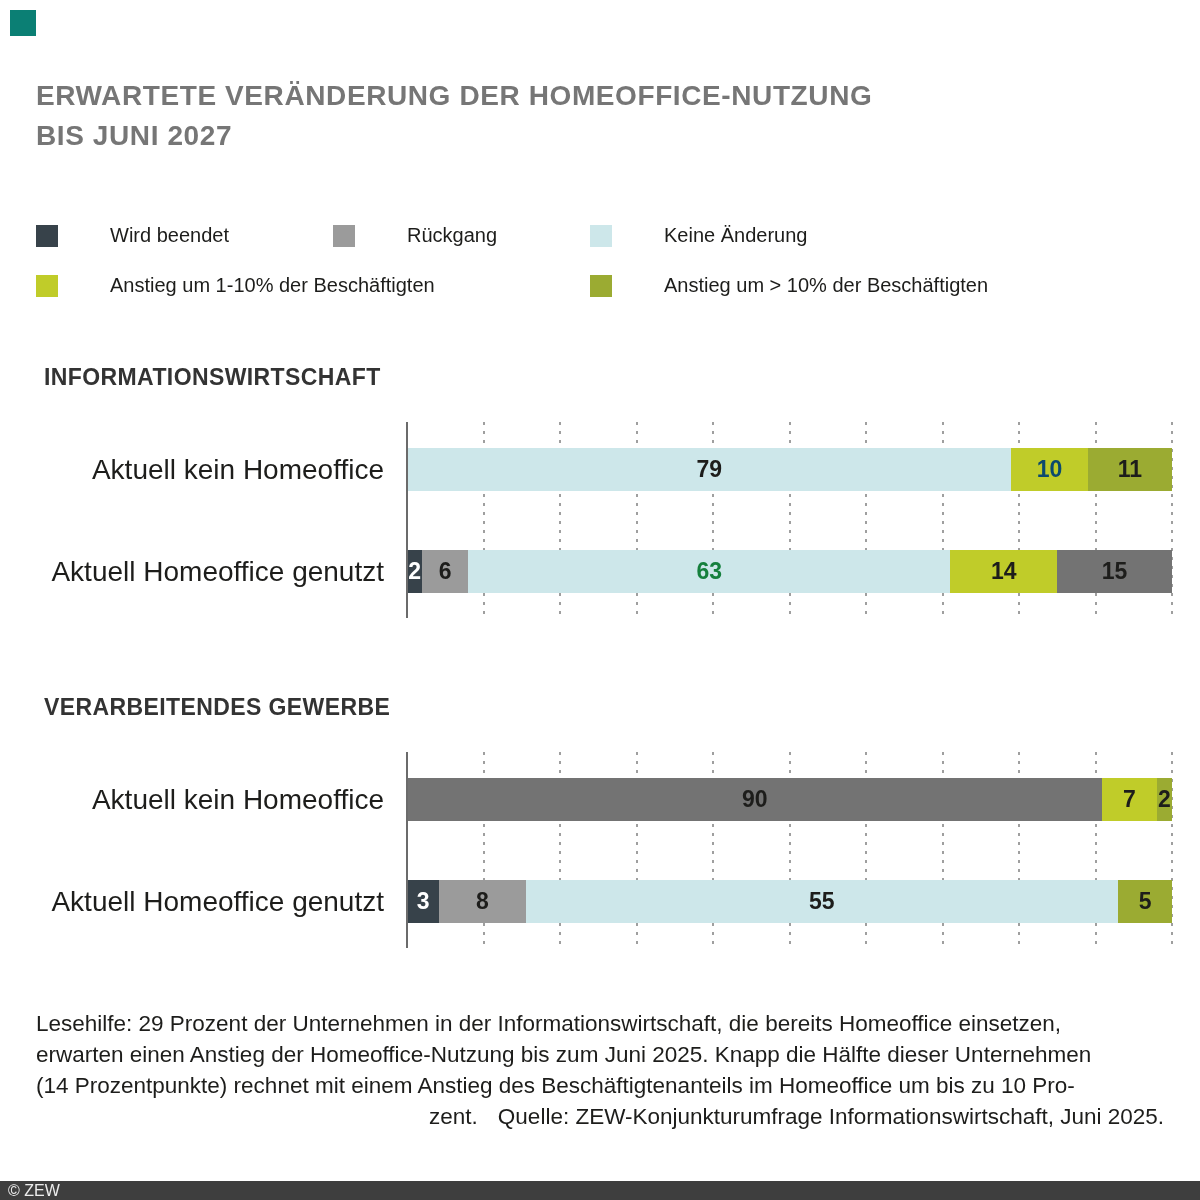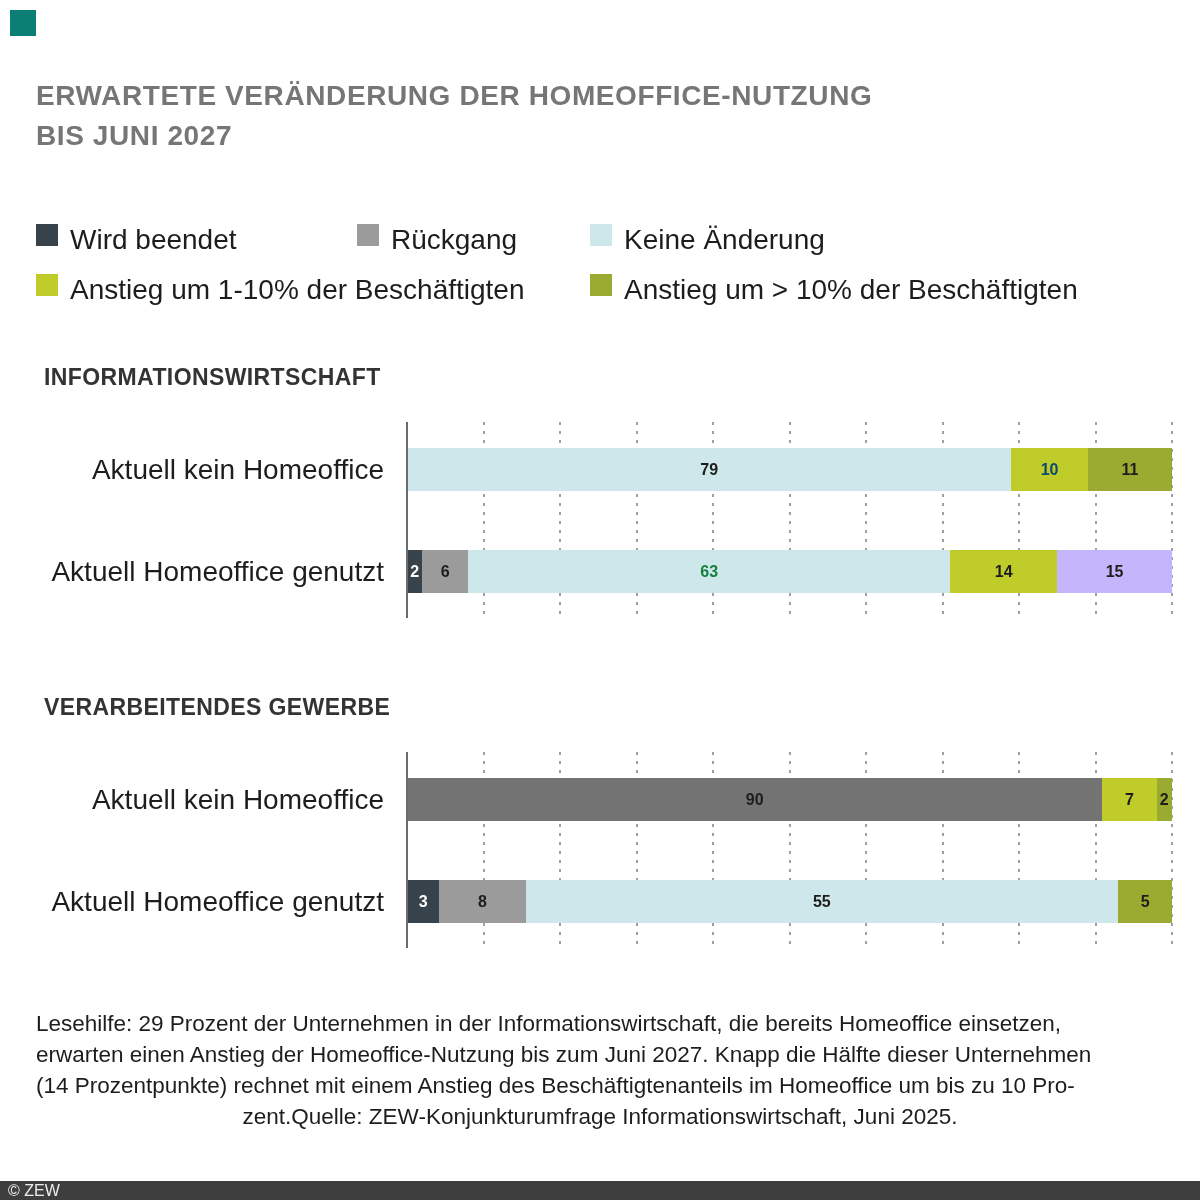--- a/index.html
+++ b/index.html
@@ -6,43 +6,43 @@
   body{
     width:1200px;height:1200px;position:relative;background:#ffffff;
     font-family:"Liberation Sans", sans-serif;color:#1d1d1b;overflow:hidden;
   }
   
   .brand-mark{position:absolute;left:10px;top:10px;width:26px;height:26px;}
   
   .title{position:absolute;left:36px;top:76px;font-size:28px;font-weight:700;
          color:#767676;letter-spacing:0.6px;line-height:40px;}
   
-  .legend-item{position:absolute;font-size:28px;white-space:nowrap;display:flex;}
-  .li0{left:36px;top:224px;} .li1{left:333px;top:224px;margin-left:24px;} .li2{left:590px;top:224px;}
+  .legend-item{position:absolute;font-size:20px;white-space:nowrap;display:flex;align-items:center;gap:40px;}
+  .li0{left:36px;top:224px;} .li1{left:333px;top:224px;} .li2{left:590px;top:224px;}
   .li3{left:36px;top:274px;} .li4{left:590px;top:274px;}
   .swatch{display:inline-block;width:22px;height:22px;margin-right:12px;flex:none;}
   
   .chart{position:absolute;left:44px;width:1128px;height:260px;}
   .chart.c0{top:362px;} .chart.c1{top:692px;}
   .chart h2{margin:0;font-size:23px;font-weight:700;color:#333333;letter-spacing:0.4px;line-height:30px;}
   .plot{position:absolute;left:363px;top:60px;width:765px;height:196px;}
   .gridline{position:absolute;top:0;bottom:0;width:2px;z-index:0;
     background:repeating-linear-gradient(to bottom,#9f9f9f 0px,#9f9f9f 3px,transparent 3px,transparent 9px);}
   .axis{position:absolute;left:-1px;top:0;bottom:0;width:2px;background:#6b6b6b;z-index:3;}
   .bar-row{position:absolute;left:-363px;width:calc(100% + 363px);height:43px;
            display:flex;align-items:center;z-index:1;}
   .bar-row.r0{top:26px;} .bar-row.r1{top:128px;}
   .row-label{width:340px;flex:none;text-align:right;padding-right:23px;font-size:28px;color:#1d1d1b;white-space:nowrap;}
   .bar{flex:1;height:100%;display:flex;}
   .seg{display:flex;align-items:center;justify-content:center;flex-basis:0;min-width:0;
-       font-size:16px;font-weight:700;white-space:nowrap;overflow:visible;}
+       font-size:23px;font-weight:700;white-space:nowrap;overflow:visible;}
   
   .footer{position:absolute;left:36px;top:1008px;width:1128px;font-size:22.5px;line-height:31px;color:#1d1d1b;}
   .footer .fline{white-space:nowrap;}
-  .footer .last{display:flex;justify-content:center;white-space:nowrap;}
+  .footer .last{display:flex;justify-content:flex-end;white-space:nowrap;gap:20px;}
   
   .bottombar{position:absolute;left:0;right:0;bottom:0;height:19px;background:#3e3e3e;
              color:#ececec;font-size:16px;line-height:19px;padding-left:8px;box-sizing:border-box;}
 </style>
 </head>
 <body>
 
 <div class="brand-mark" style="background: rgb(11, 127, 116);"></div>
 
 <div class="title">
@@ -95,21 +95,21 @@
           <div class="seg" style="flex-grow: 11; background: rgb(155, 171, 50); color: rgb(29, 29, 27);">11</div>
         </div>
       </div>
       <div class="bar-row r1">
         <div class="row-label">Aktuell Homeoffice genutzt</div>
         <div class="bar">
           <div class="seg" style="flex-grow: 2; background: rgb(55, 66, 74); color: rgb(255, 255, 255);">2</div>
           <div class="seg" style="flex-grow: 6; background: rgb(155, 155, 155); color: rgb(29, 29, 27);">6</div>
           <div class="seg" style="flex-grow: 63; background: rgb(205, 231, 234); color: #15803d;">63</div>
           <div class="seg" style="flex-grow: 14; background: rgb(192, 204, 41); color: rgb(29, 29, 27);">14</div>
-          <div class="seg" style="flex-grow: 15; background: #c4b5fd; color: rgb(29, 29, 27);">15</div>
+          <div class="seg" style="flex-grow: 15; background: #737373; color: rgb(29, 29, 27);">15</div>
         </div>
       </div>
     </div>
 </section>
 
 <section class="chart c1">
   <h2>VERARBEITENDES GEWERBE</h2>
   <div class="plot">
     <div class="axis"></div>
   <div class="gridline" style="left: calc(10% - 1px);"></div>
@@ -137,21 +137,21 @@
           <div class="seg" style="flex-grow: 8; background: rgb(155, 155, 155); color: rgb(29, 29, 27);">8</div>
           <div class="seg" style="flex-grow: 55; background: rgb(205, 231, 234); color: rgb(29, 29, 27);">55</div>
           <div class="seg" style="flex-grow: 5; background: rgb(155, 171, 50); color: rgb(29, 29, 27);">5</div>
         </div>
       </div>
     </div>
 </section>
 
 <div class="footer">
   <div class="fline">Lesehilfe: 29 Prozent der Unternehmen in der Informationswirtschaft, die bereits Homeoffice einsetzen,</div>
-  <div class="fline">erwarten einen Anstieg der Homeoffice-Nutzung bis zum Juni 2027. Knapp die Hälfte dieser Unternehmen</div>
+  <div class="fline">erwarten einen Anstieg der Homeoffice-Nutzung bis zum Juni 2025. Knapp die Hälfte dieser Unternehmen</div>
   <div class="fline">(14 Prozentpunkte) rechnet mit einem Anstieg des Beschäftigtenanteils im Homeoffice um bis zu 10 Pro-</div>
   <div class="last">
     <span>zent.</span>
     <span>Quelle: ZEW-Konjunkturumfrage Informationswirtschaft, Juni 2025.</span>
   </div>
 </div>
 
 <div class="bottombar">
   <span>© ZEW</span>
 </div>

